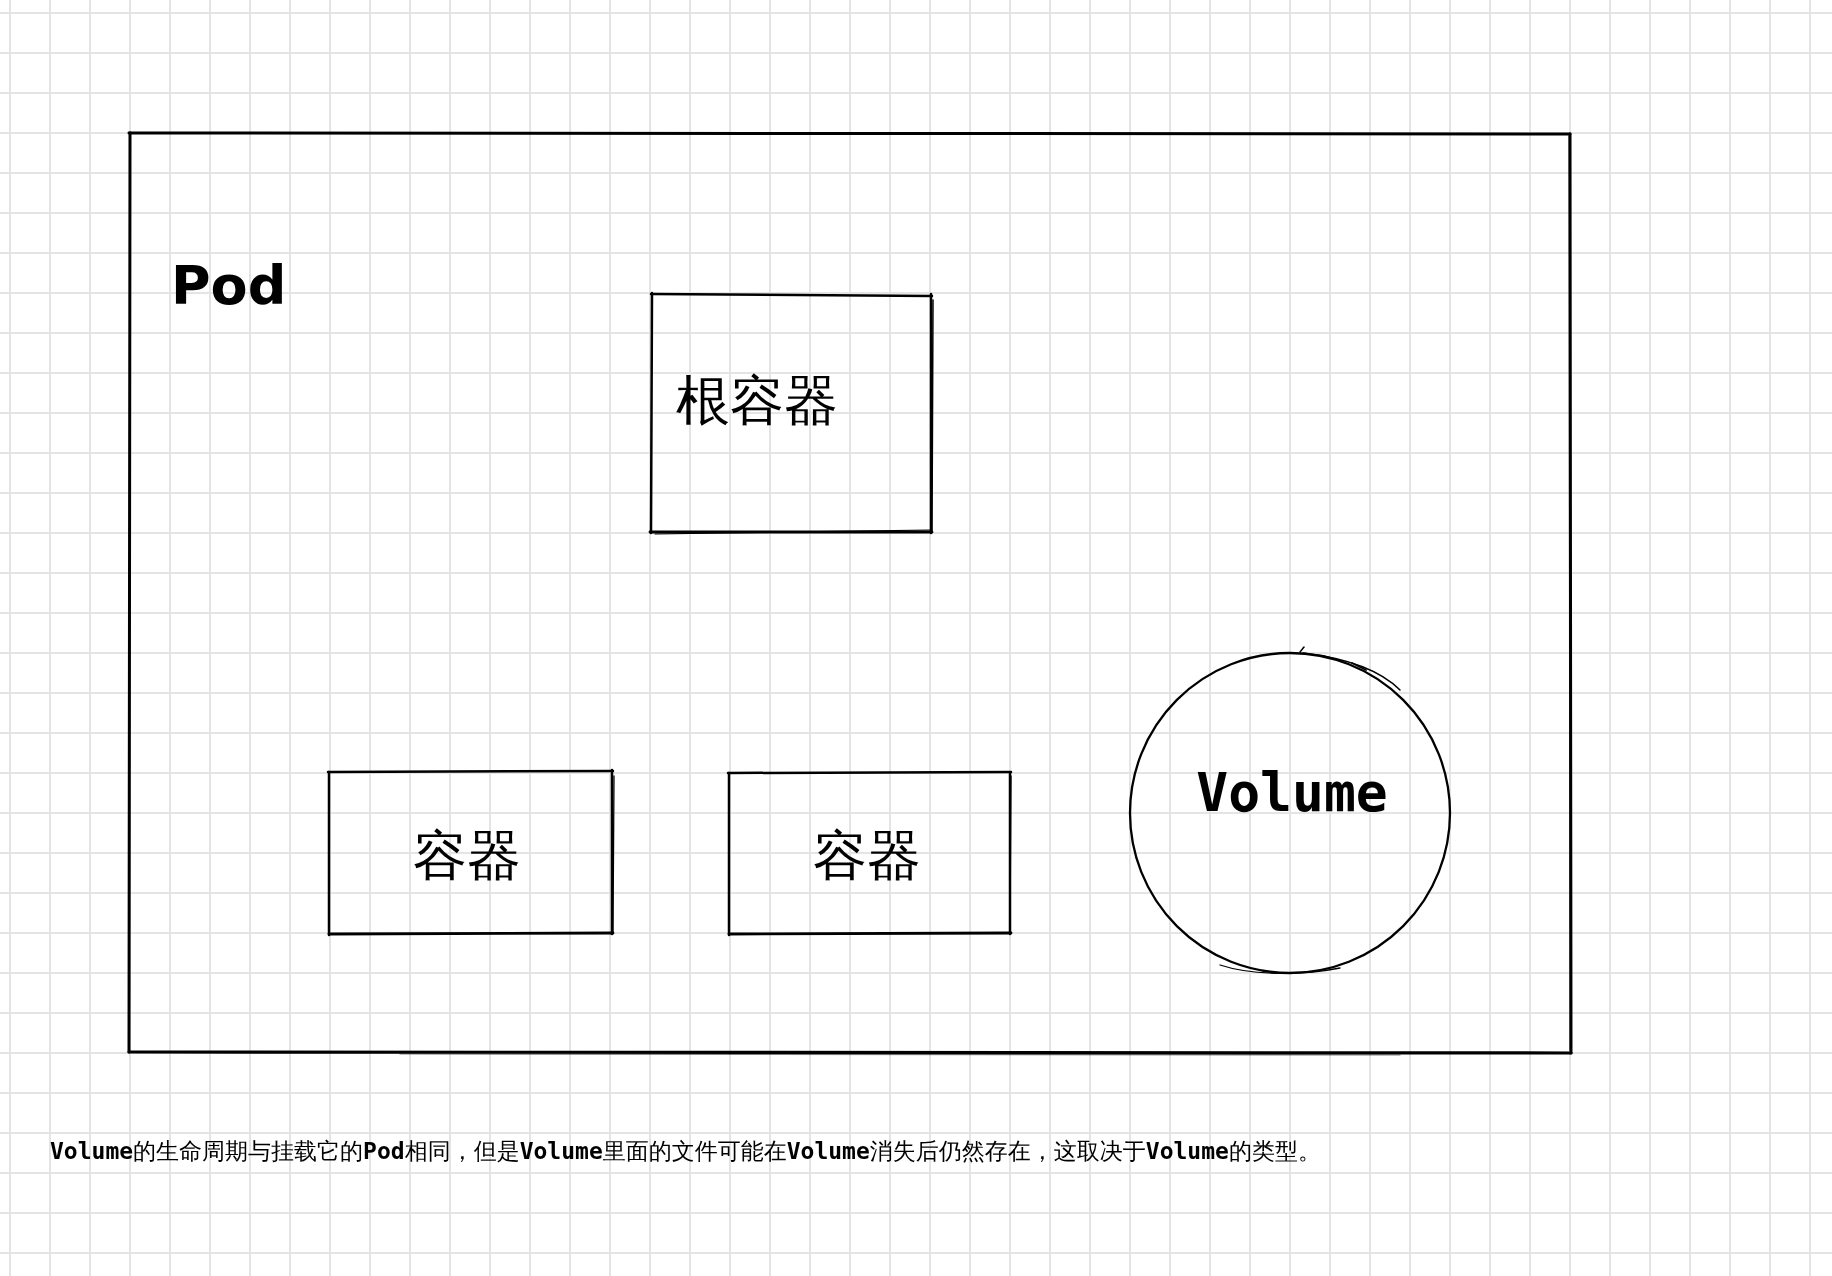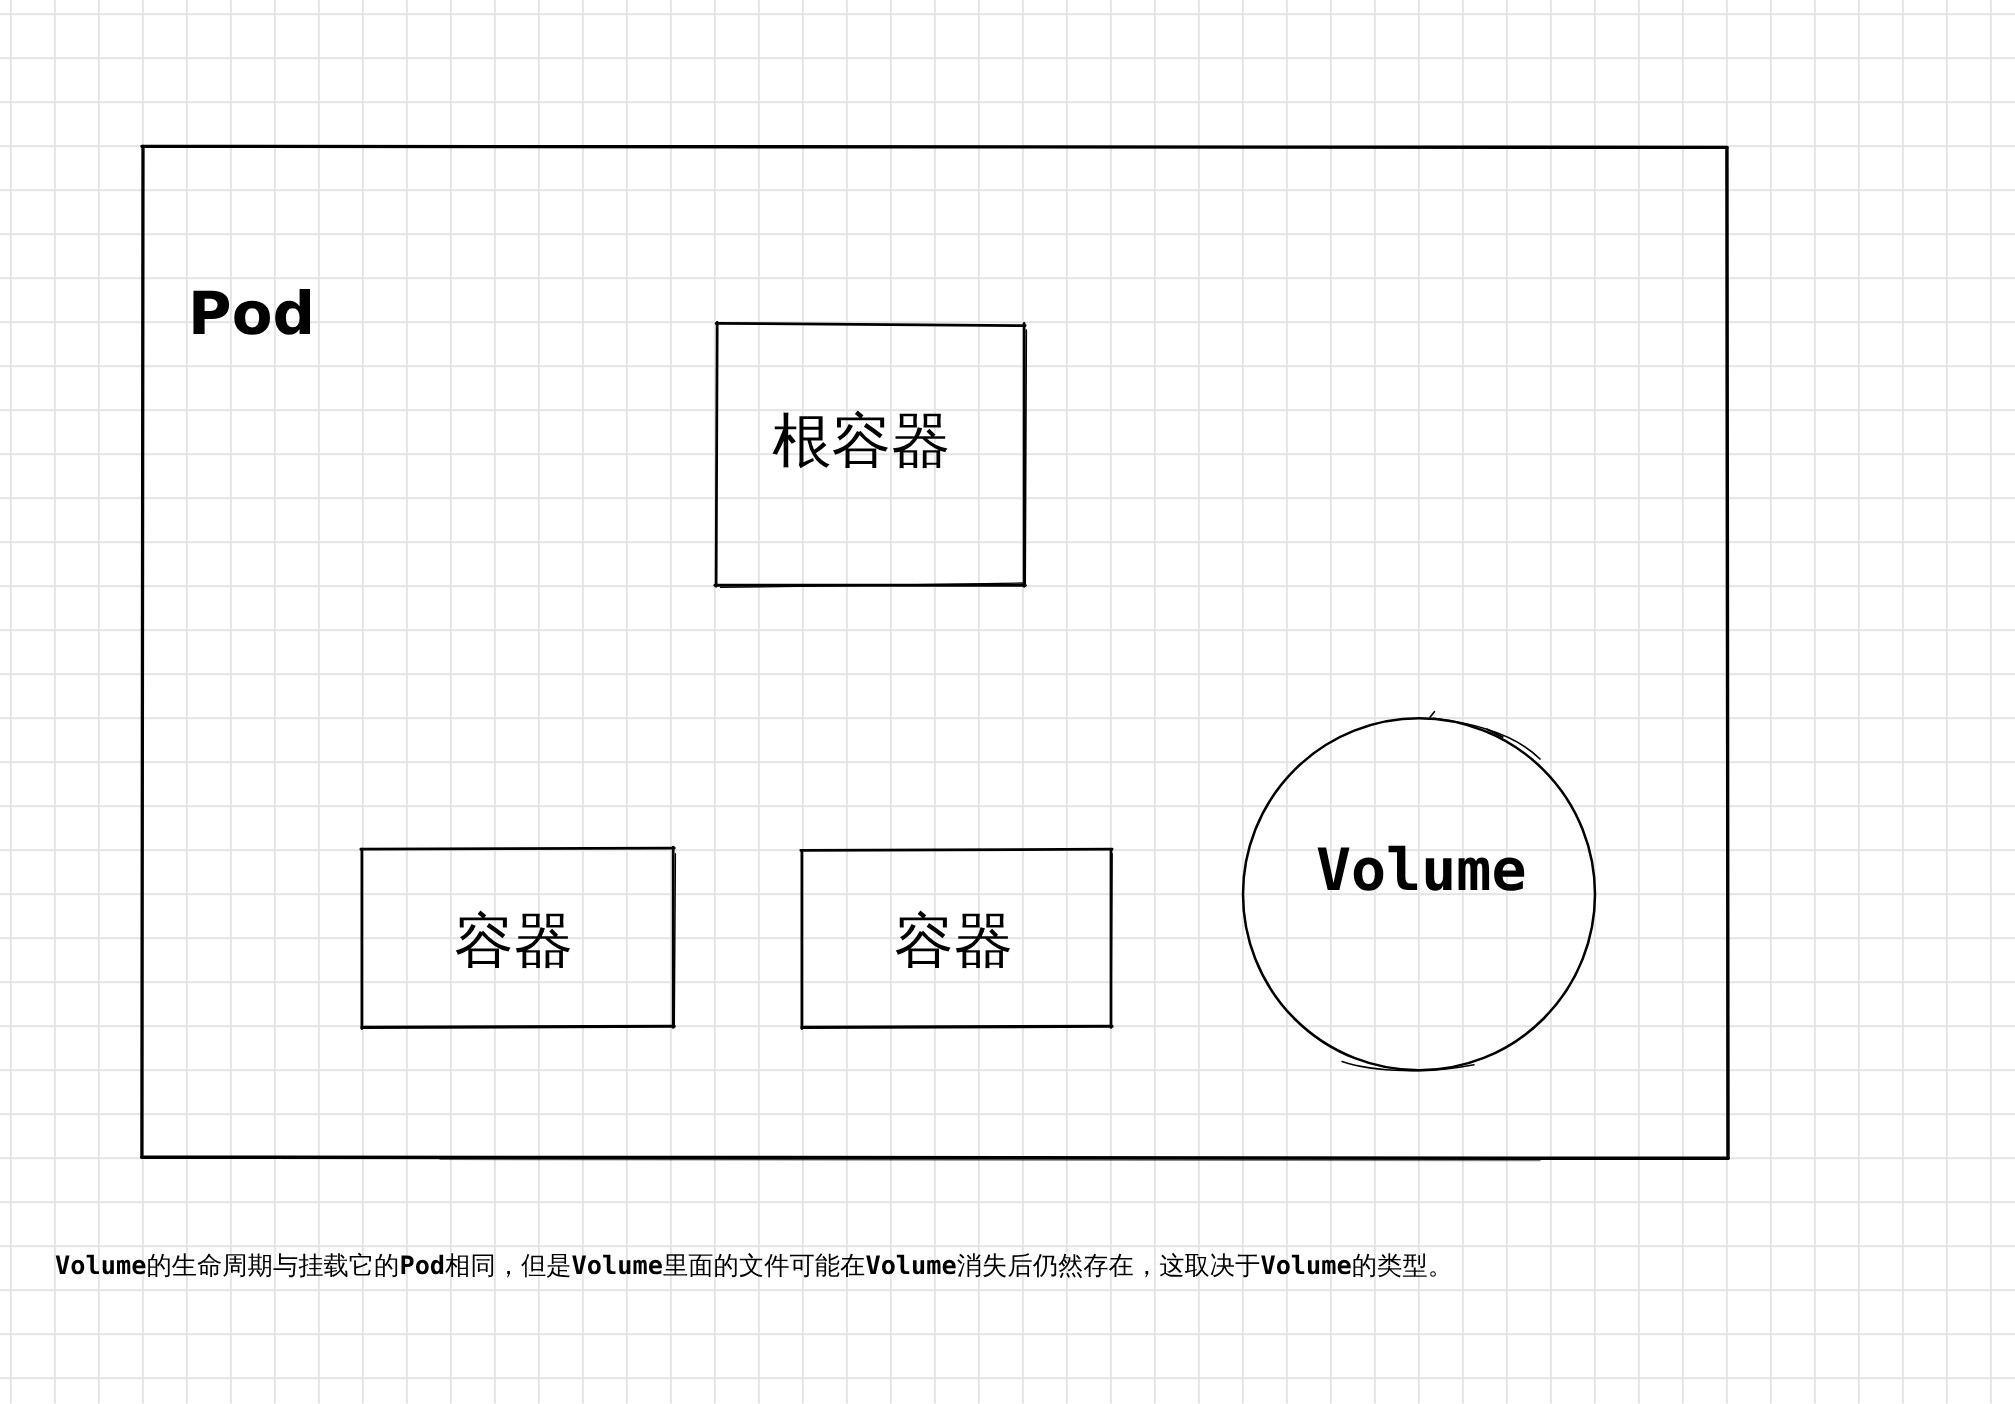--- a/index.html
+++ b/index.html
@@ -40,21 +40,21 @@
     font-size: 54px;
     font-weight: bold;
     font-family: "DejaVu Sans", sans-serif;
   }
   .box-label {
     font-size: 54px;
     font-family: "DejaVu Sans", sans-serif;
     text-align: center;
     transform: translate(-50%, -50%);
   }
-  .root-label { left: 783px; top: 401px; }
+  .root-label { left: 757px; top: 401px; }
   .c1-label   { left: 467px; top: 856px; }
   .c2-label   { left: 867px; top: 856px; }
   .volume-label {
     left: 1292px;
     top: 792px;
     font-size: 53px;
     font-weight: bold;
     font-family: "DejaVu Sans Mono", monospace;
     transform: translate(-50%, -50%);
   }

